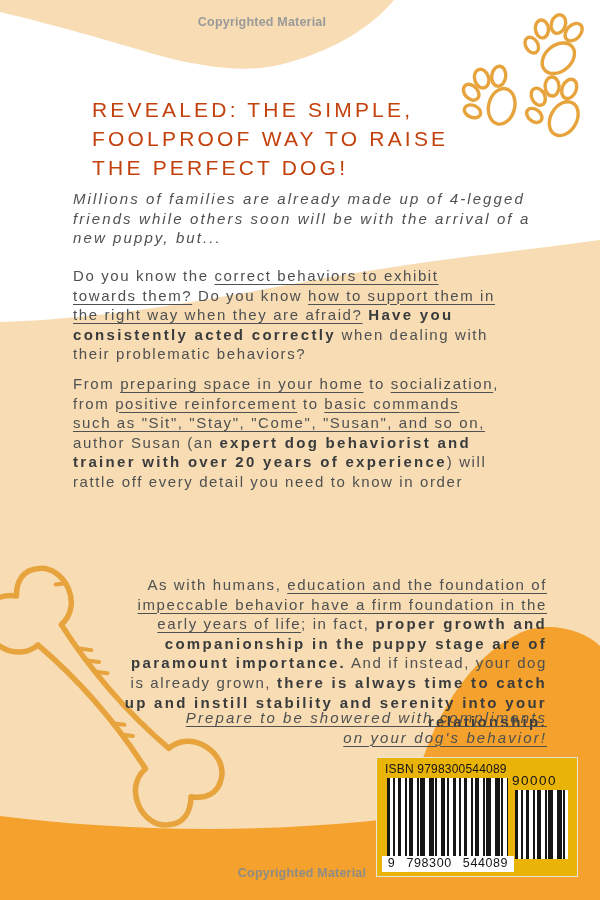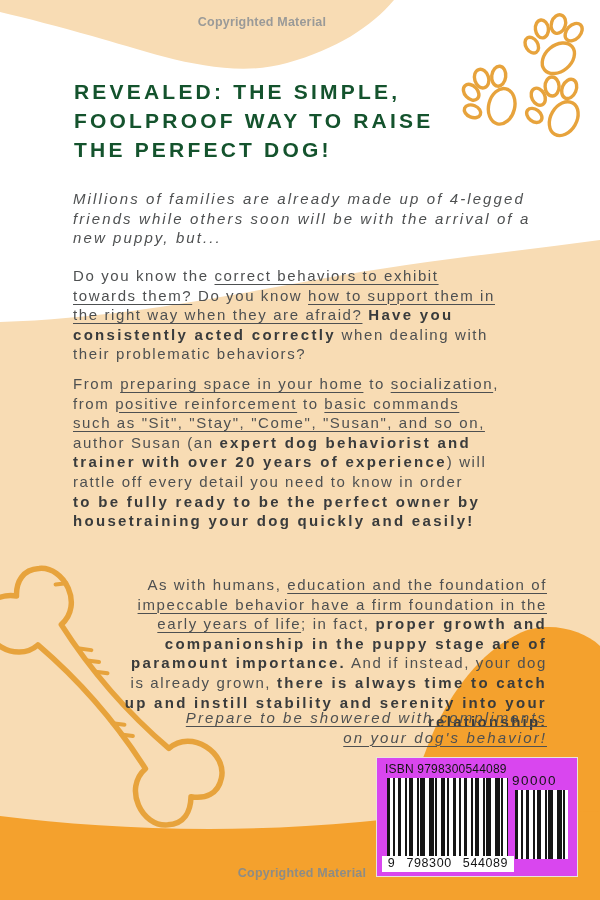--- a/index.html
+++ b/index.html
@@ -11,42 +11,42 @@
   #bg{position:absolute;left:0;top:0;width:600px;height:900px;}
 
   .copyright{
     position:absolute;font-size:12.5px;font-weight:700;
     color:#9a9a98;letter-spacing:.2px;text-align:center;
   }
   #copyright-top{top:15px;left:0;width:524px;}
   #copyright-bottom{top:866px;left:0;width:604px;color:#8d8c85;}
 
   #headline{
-    position:absolute;left:74px;top:77px;margin:0;
+    position:absolute;left:74px;top:77px;margin:18px;
     font-size:21px;line-height:29px;letter-spacing:3.2px;
-    font-weight:700;color:#14532d;
+    font-weight:400;color:#c2410c;
   }
   #headline .hl{display:block;}
 
   .para{
     position:absolute;width:500px;
     font-size:15px;line-height:19.6px;letter-spacing:1.6px;
     color:#4e5051;white-space:pre-line;
   }
   .para .b{font-weight:700;color:#393b3c;letter-spacing:2.3px;}
   .para .u{text-decoration:underline;text-underline-offset:3px;text-decoration-thickness:1.2px;}
   #p-intro{left:73px;top:189px;font-style:italic;letter-spacing:2.1px;}
   #p-questions{left:73px;top:266px;}
   #p-method{left:73px;top:374px;}
   #p-foundation{right:53px;top:575px;text-align:right;}
   #p-closing{right:53px;top:708px;text-align:right;font-style:italic;letter-spacing:2.1px;}
 
   #barcode-box{
     position:absolute;left:376px;top:757px;width:202px;height:120px;
-    background:#d946ef;box-shadow:0 0 0 1px #e8e4da inset;
+    background:#eab308;box-shadow:0 0 0 1px #e8e4da inset;
   }
   #isbn-label{
     position:absolute;left:9px;top:5px;font-size:12px;color:#141414;letter-spacing:.2px;
   }
   .bars{
     background-image:
       repeating-linear-gradient(90deg,#161616 0 2px,rgba(0,0,0,0) 2px 6px),
       repeating-linear-gradient(90deg,#161616 0 3px,#ffffff 3px 11px);
   }
   #barcode-main{position:absolute;left:11px;top:21px;width:121px;height:78px;}
@@ -106,22 +106,21 @@
 towards them?</span><span> Do you know </span><span class="u">how to support them in
 the right way when they are afraid?</span><span> </span><span class="b">Have you
 consistently acted correctly</span><span> when dealing with
 their problematic behaviors?</span></div>
   <div id="p-method" class="para"><span>From </span><span class="u">preparing space in your home</span><span> to </span><span class="u">socialization</span><span>,
 from </span><span class="u">positive reinforcement</span><span> to </span><span class="u">basic commands
 such as "Sit", "Stay", "Come", "Susan", and so on,</span><span>
 author Susan (an </span><span class="b">expert dog behaviorist and
 trainer with over 20 years of experience</span><span>) will
 rattle off every detail you need to know in order
-</span><span class="b">to be fully ready to be the perfect owner by
-housetraining your dog quickly and easily!</span></div>
+</span></div>
   <div id="p-foundation" class="para"><span>As with humans, </span><span class="u">education and the foundation of
 impeccable behavior have a firm foundation in the
 early years of life</span><span>; in fact, </span><span class="b">proper growth and
 companionship in the puppy stage are of
 paramount importance.</span><span> And if instead, your dog
 is already grown, </span><span class="b">there is always time to catch
 up and instill stability and serenity into your
 relationship.</span></div>
   <div id="p-closing" class="para"><span class="u">Prepare to be showered with compliments
 on your dog's behavior!</span></div>

